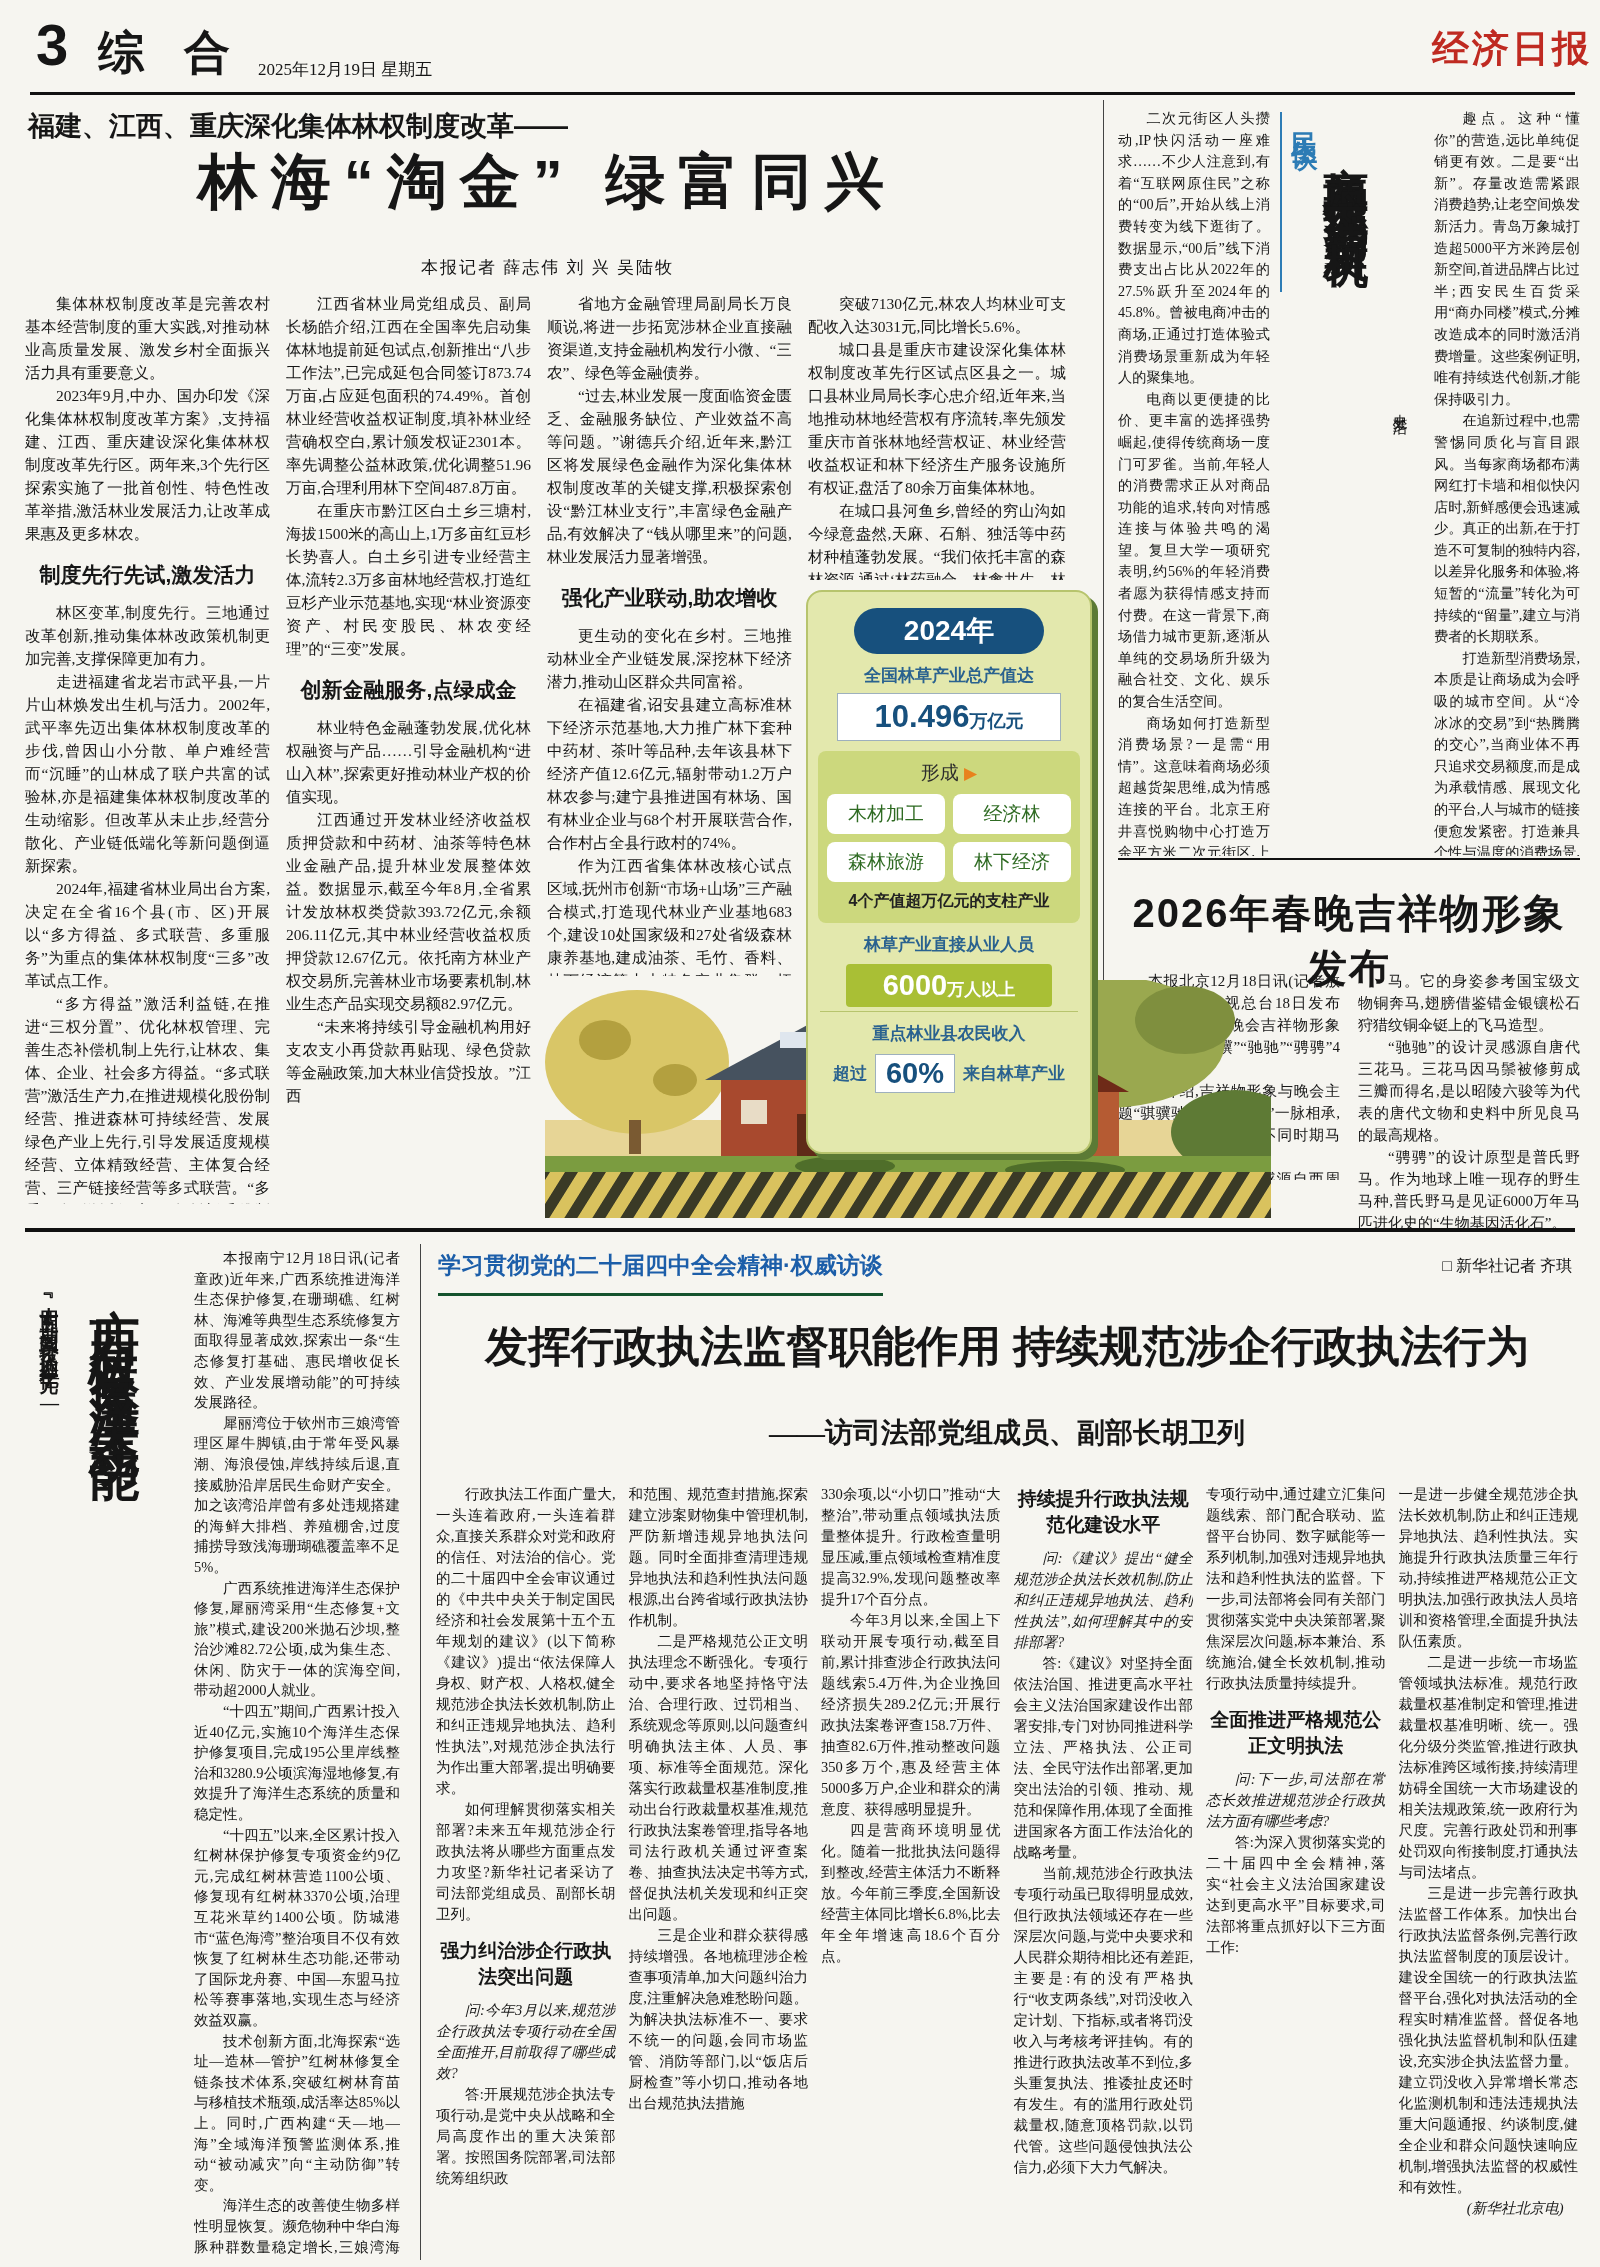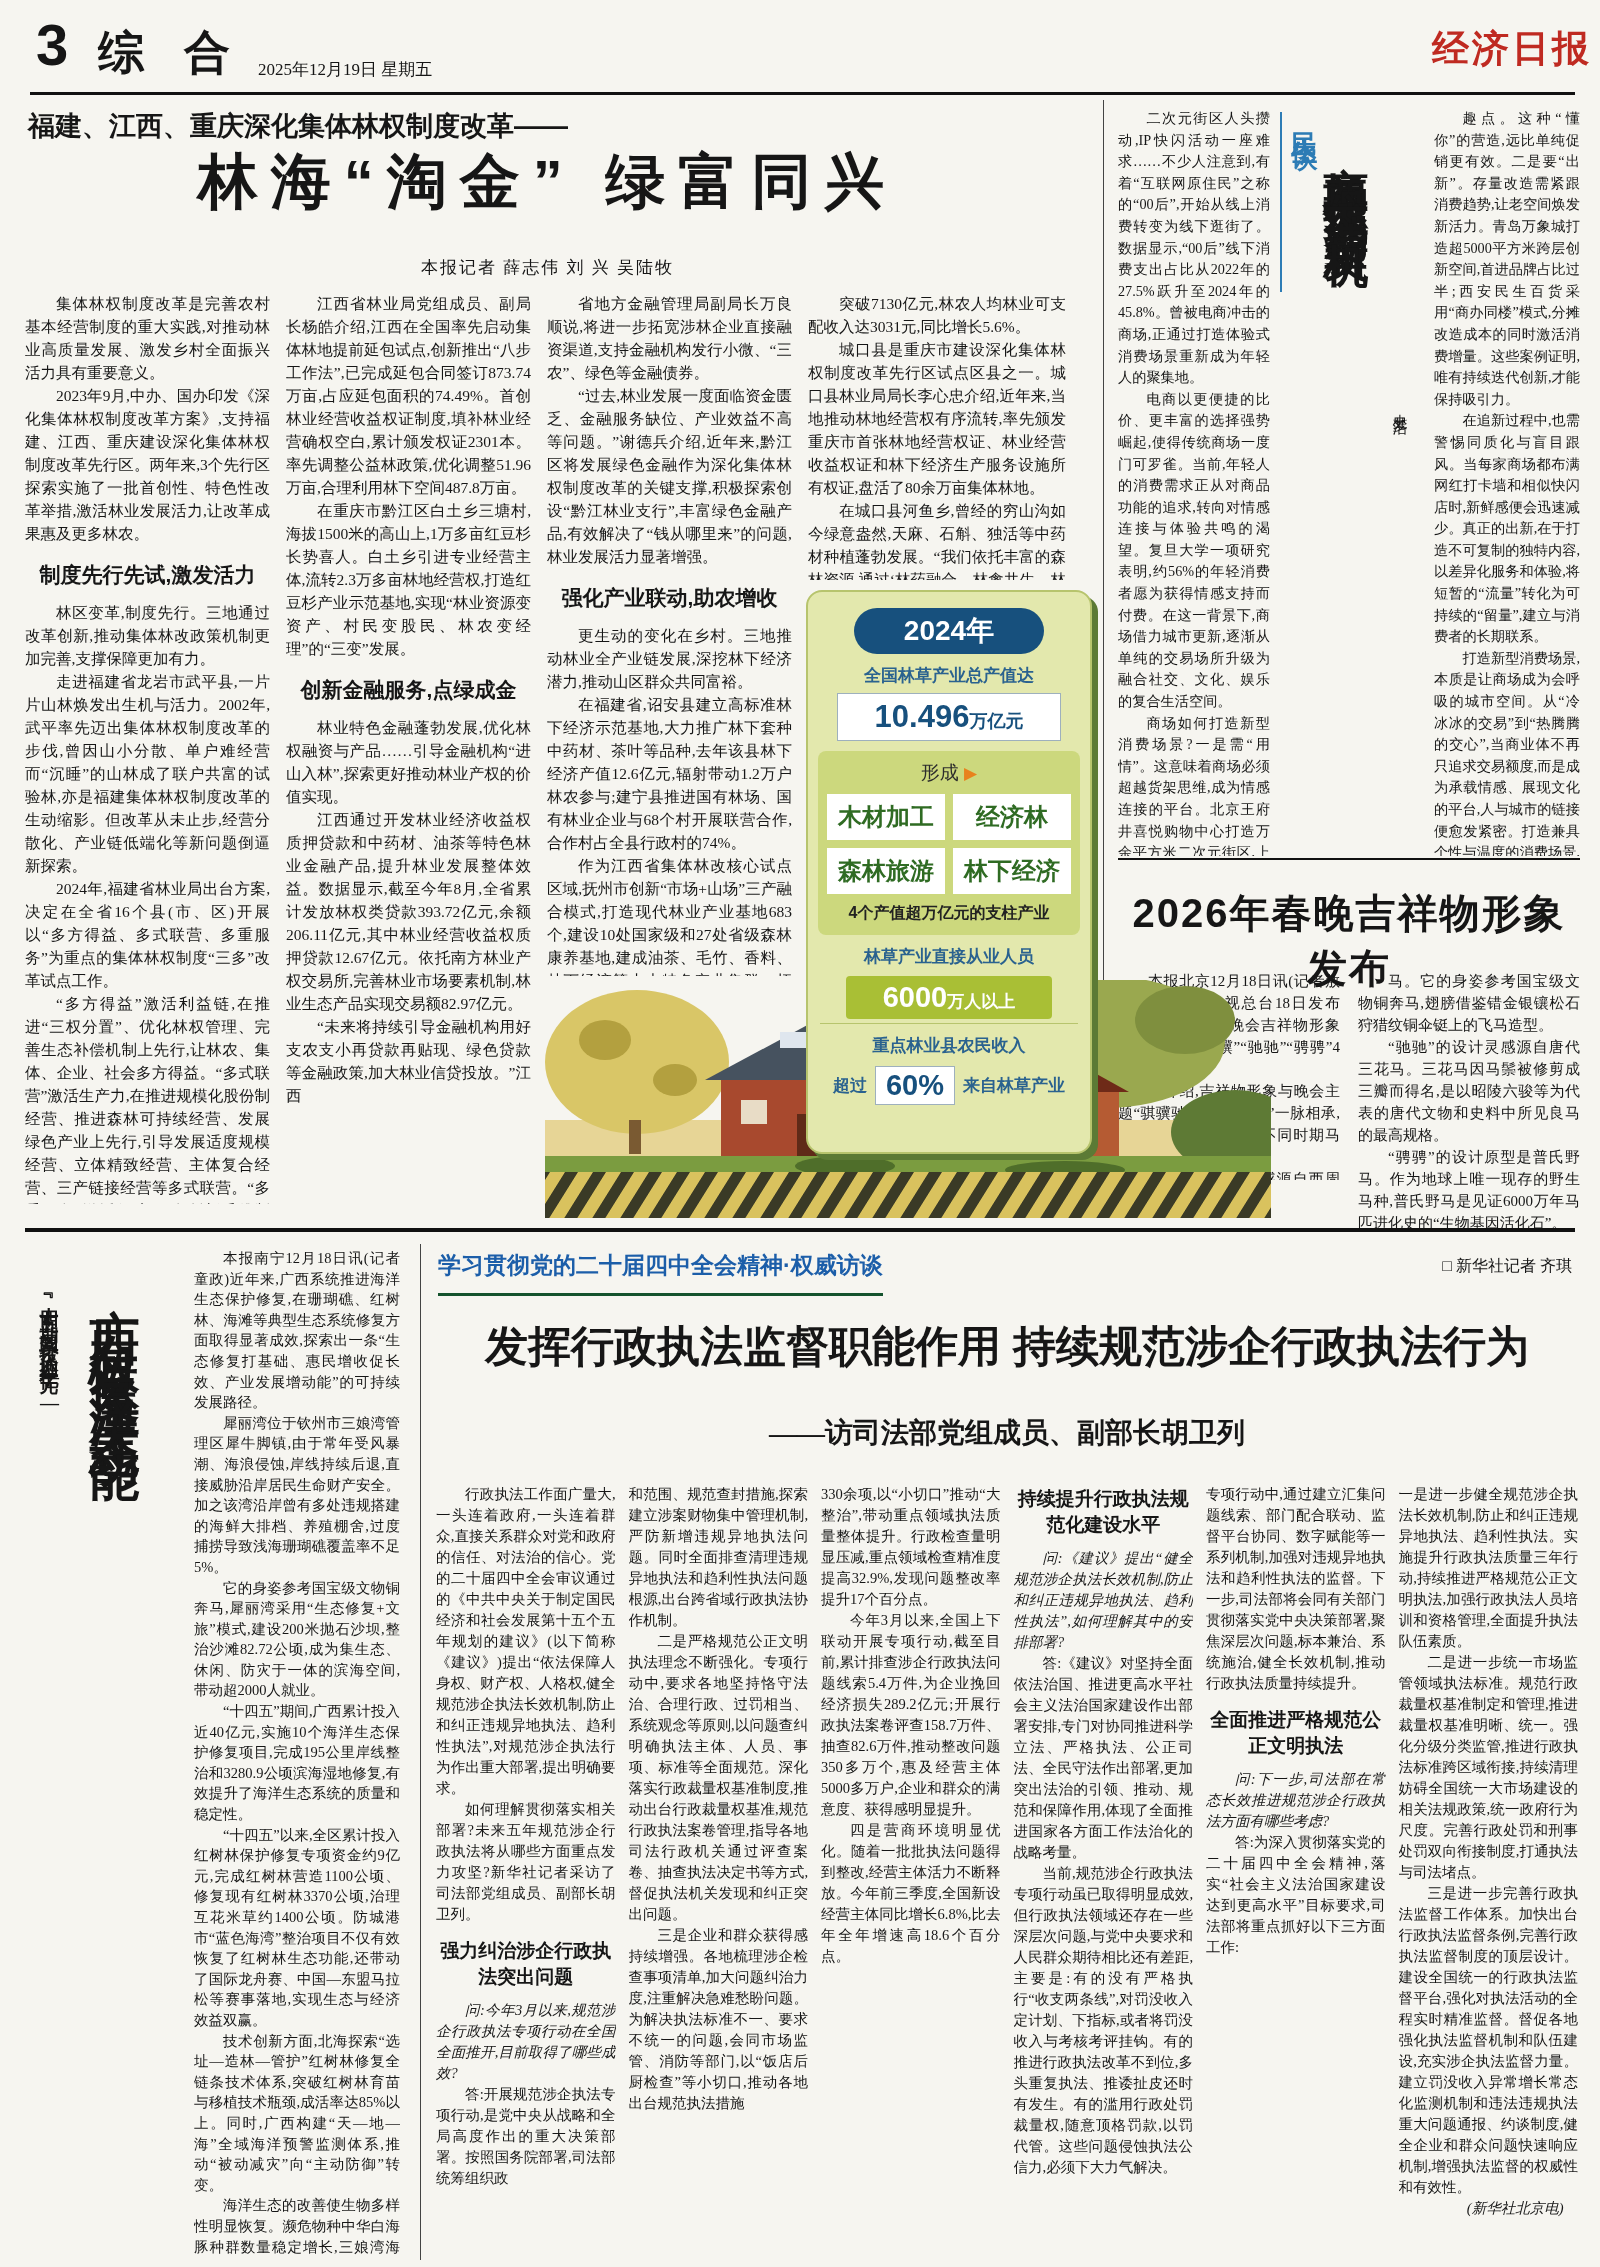--- a/index.html
+++ b/index.html
@@ -33,21 +33,21 @@
   .info .pill{width:190px;height:46px;line-height:46px;border-radius:24px;background:#17507d;color:#fff;
     font-size:28px;font-weight:900;text-align:center;margin:16px auto 10px;}
   .info .lbl{color:#2a628f;font-size:17px;font-weight:700;text-align:center;}
   .info .valbox{width:222px;margin:6px auto 10px;background:#fff;border:1px solid #9eb0bd;text-align:center;padding:5px 0;}
   .info .valbox b{font-size:31px;color:#17507d;}
   .info .valbox span{font-size:18px;color:#17507d;font-weight:700;}
   .info .panel{background:#ccd87d;border-radius:8px;margin:0 10px 10px;padding:9px 9px 11px;}
   .info .form-line{text-align:center;font-size:19px;font-weight:400;color:#2c2c2c;margin-bottom:8px;}
   .info .arrow{color:#e8821d;font-size:17px;}
   .info .grid{display:grid;grid-template-columns:1fr 1fr;gap:8px;}
-  .info .cell{background:#fff;border-radius:0;text-align:center;font-size:24px;font-weight:700;color:#2f6b23;padding:7px 0;}
+  .info .cell{background:#fff;border-radius:8px;text-align:center;font-size:19px;font-weight:400;color:#2f6b23;padding:7px 0;}
   .info .note{text-align:center;font-size:16px;font-weight:900;color:#222;margin-top:9px;}
   .info .hr{height:1px;background:#b7c46d;margin:4px 12px 10px;}
   .info .bigbox{width:206px;margin:8px auto 4px;background:#a9bf35;color:#fff;text-align:center;border-radius:4px;padding:5px 0;}
   .info .bigbox b{font-size:29px;}
   .info .bigbox span{font-size:17px;font-weight:700;}
   .info .income-row{display:flex;align-items:center;justify-content:center;gap:8px;margin-top:9px;}
   .info .pctbox{background:#fff;border:1px solid #9eb0bd;padding:2px 10px;font-size:29px;font-weight:900;color:#17507d;}
   
   .ms-col p{font-size:14.2px;line-height:21.6px;}
   .ms-label{writing-mode:vertical-rl;text-orientation:upright;color:#2d7cb5;font-size:26px;font-weight:900;
@@ -229,21 +229,21 @@
 </div>
 
 <div class="abs rule" style="left:25px;top:1228px;width:1550px;height:4px;"></div>
 
 <div class="abs" style="left:30px;top:1244px;width:380px;height:1018px;">
   <div class="abs gx-kicker" style="left:6px;top:42px;height:660px;">『十四五』期间累计投入近四十亿元——</div>
   <div class="abs gx-headline" style="left:52px;top:24px;height:970px;">广西有效恢复海洋生态功能</div>
   <div class="abs gx-body col" style="left:164px;top:4px;width:206px;height:1010px;">
     <p>本报南宁12月18日讯(记者童政)近年来,广西系统推进海洋生态保护修复,在珊瑚礁、红树林、海滩等典型生态系统修复方面取得显著成效,探索出一条“生态修复打基础、惠民增收促长效、产业发展增动能”的可持续发展路径。</p>
     <p>犀丽湾位于钦州市三娘湾管理区犀牛脚镇,由于常年受风暴潮、海浪侵蚀,岸线持续后退,直接威胁沿岸居民生命财产安全。加之该湾沿岸曾有多处违规搭建的海鲜大排档、养殖棚舍,过度捕捞导致浅海珊瑚礁覆盖率不足5%。</p>
-    <p>它的身姿参考国宝级文物铜奔马,犀丽湾采用“生态修复+文旅”模式,建设200米抛石沙坝,整治沙滩82.72公顷,成为集生态、休闲、防灾于一体的滨海空间,带动超2000人就业。</p>
+    <p>广西系统推进海洋生态保护修复,犀丽湾采用“生态修复+文旅”模式,建设200米抛石沙坝,整治沙滩82.72公顷,成为集生态、休闲、防灾于一体的滨海空间,带动超2000人就业。</p>
     <p>“十四五”期间,广西累计投入近40亿元,实施10个海洋生态保护修复项目,完成195公里岸线整治和3280.9公顷滨海湿地修复,有效提升了海洋生态系统的质量和稳定性。</p>
     <p>“十四五”以来,全区累计投入红树林保护修复专项资金约9亿元,完成红树林营造1100公顷、修复现有红树林3370公顷,治理互花米草约1400公顷。防城港市“蓝色海湾”整治项目不仅有效恢复了红树林生态功能,还带动了国际龙舟赛、中国—东盟马拉松等赛事落地,实现生态与经济效益双赢。</p>
     <p>技术创新方面,北海探索“选址—造林—管护”红树林修复全链条技术体系,突破红树林育苗与移植技术瓶颈,成活率达85%以上。同时,广西构建“天—地—海”全域海洋预警监测体系,推动“被动减灾”向“主动防御”转变。</p>
     <p>海洋生态的改善使生物多样性明显恢复。濒危物种中华白海豚种群数量稳定增长,三娘湾海域由2004年的约70头增至360多头,成为全国少有的中华白海豚近岸栖息地。</p>
   </div>
 </div>
 
 <div class="abs rule" style="left:420px;top:1244px;width:1px;height:1016px;background:#444;"></div>
 
 <div class="abs" style="left:436px;top:1240px;width:1142px;height:1024px;">

